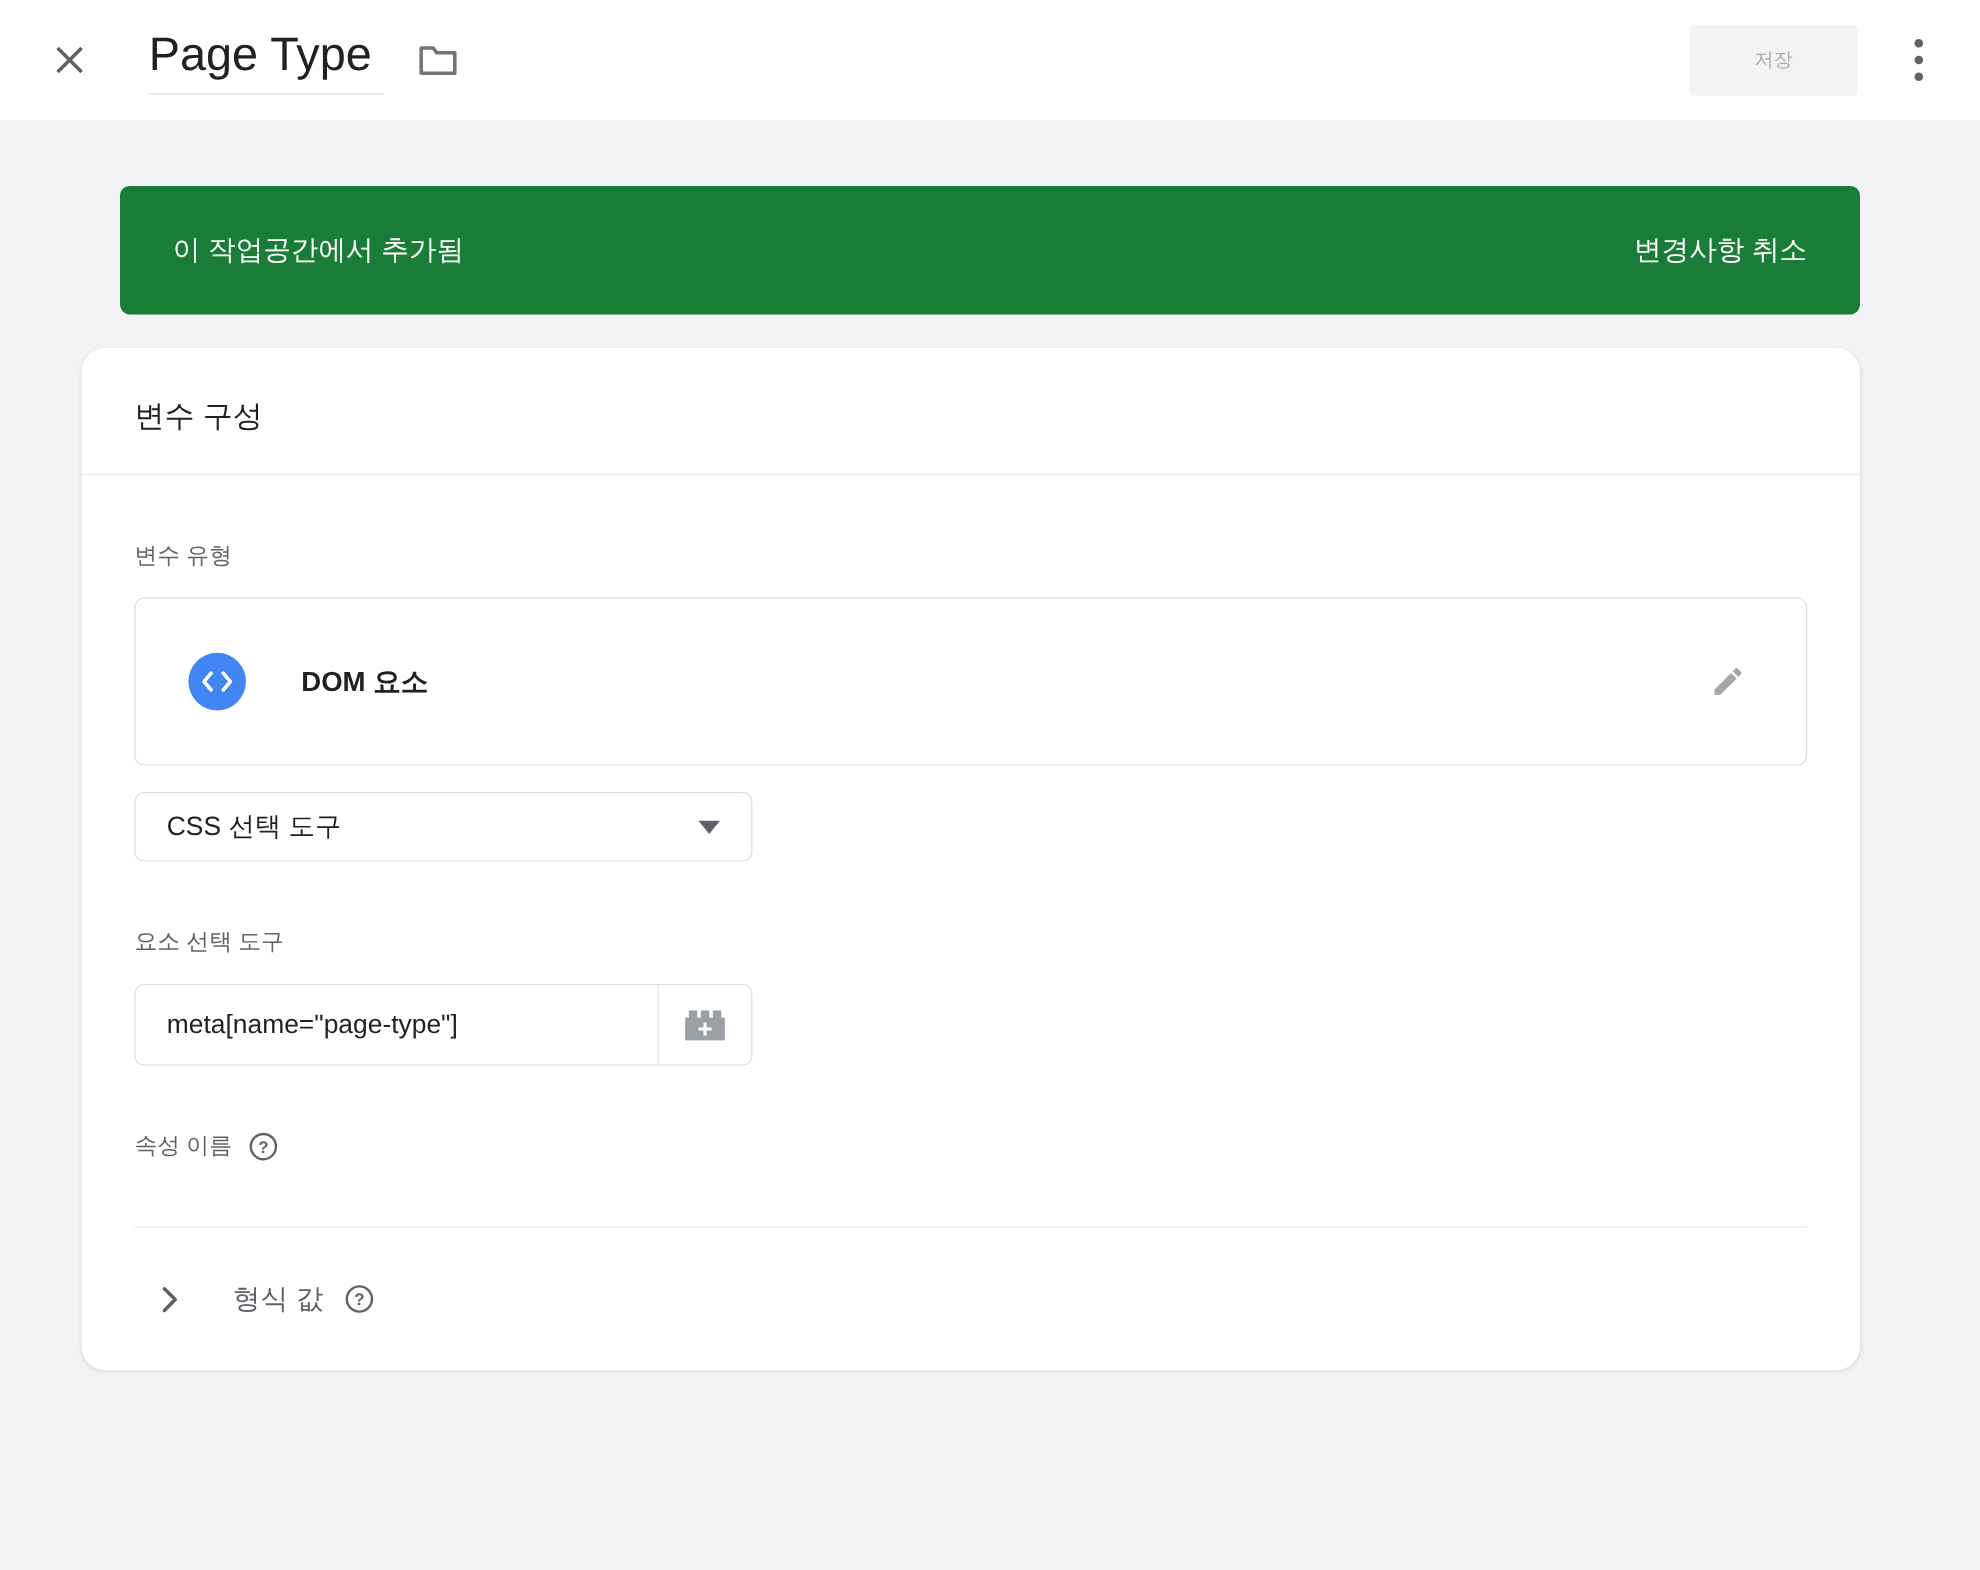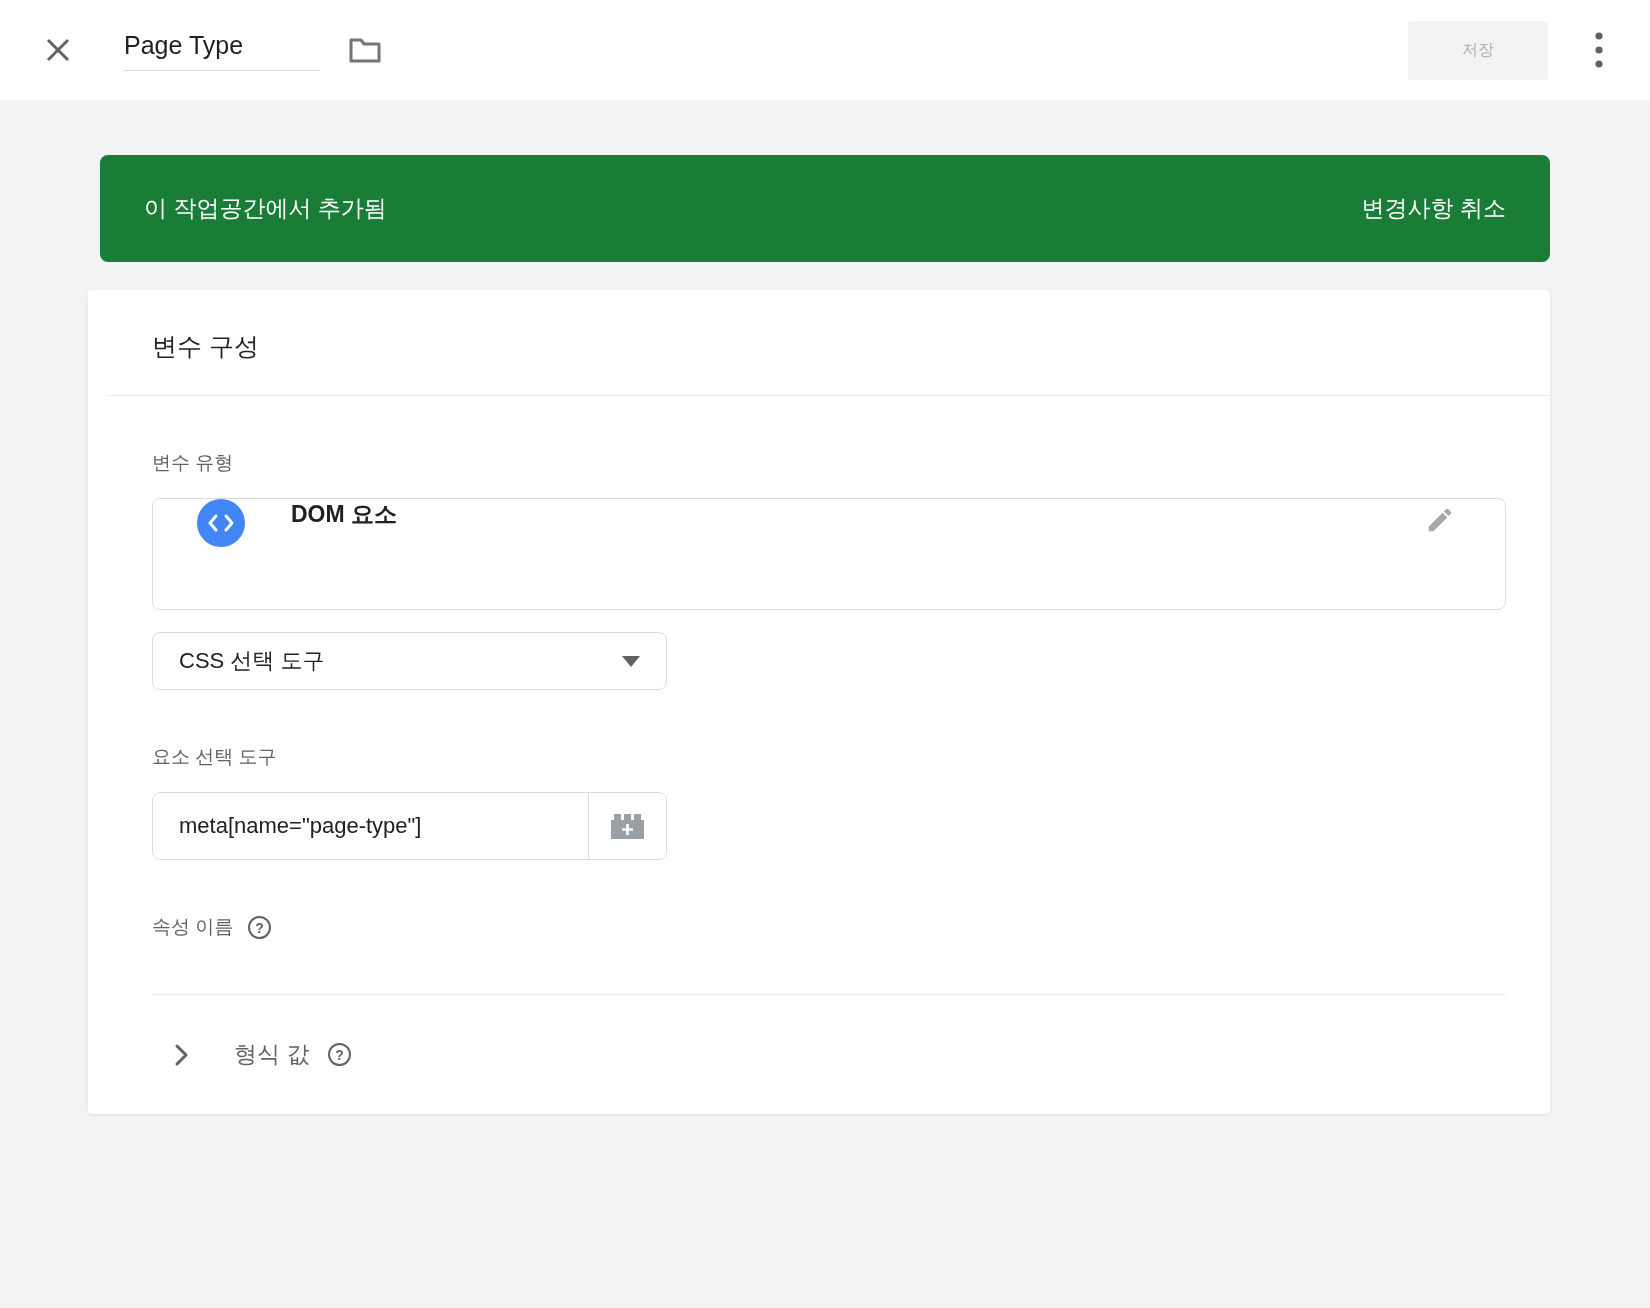--- a/index.html
+++ b/index.html
@@ -23,21 +23,21 @@
     display: flex; align-items: center; justify-content: center;
     padding: 6px;
   }
   .title-input {
     margin-left: 44px;
     width: 196px;
     border: none;
     outline: none;
     border-bottom: 1px solid #dadce0;
     font-family: "Liberation Sans", sans-serif;
-    font-size: 25px;
+    font-size: 39px;
     color: #202124;
     padding: 2px 0 10px 0;
     background: transparent;
   }
   .folder-btn { margin-left: 22px; }
   .header-spacer { flex: 1; }
   .save-btn {
     width: 140px; height: 59px;
     background: #f2f3f3;
     border: none; border-radius: 4px;
@@ -64,51 +64,50 @@
     margin-left: auto;
     color: #ffffff;
     font-size: 23px;
     font-weight: 400;
     cursor: pointer;
     background: none; border: none;
     font-family: "Liberation Sans", sans-serif;
   }
   
   .card {
-    margin: 28px 100px 0 88px;
+    margin: 28px 100px 0 68px;
     background: #ffffff;
-    border-radius: 4px;
+    border-radius: 20px;
     box-shadow: 0 1px 3px rgba(60,64,67,.12);
     padding-bottom: 44px;
-    padding-left: 20px;
   }
   .card-header {
     padding: 40px 44px 32px 44px;
     font-size: 25px;
     color: #202124;
     border-bottom: 1px solid #e8eaed;
   }
   .card-body { padding: 0 44px; }
   .field-label {
     font-size: 19px;
     color: #5f6368;
     display: flex;
     align-items: center;
     gap: 14px;
   }
   .mt-lg { margin-top: 54px; }
   .mt-md { margin-top: 58px; }
   
   .type-box {
     margin-top: 22px;
-    height: 112px;
+    height: 140px;
     border: 1px solid #dadce0;
     border-radius: 8px;
     display: flex;
-    align-items: flex-start;
+    align-items: center;
     padding: 0 44px;
   }
   .type-icon-circle {
     width: 48px; height: 48px;
     border-radius: 50%;
     background: #4285f4;
     display: flex; align-items: center; justify-content: center;
     flex: none;
   }
   .type-value {

